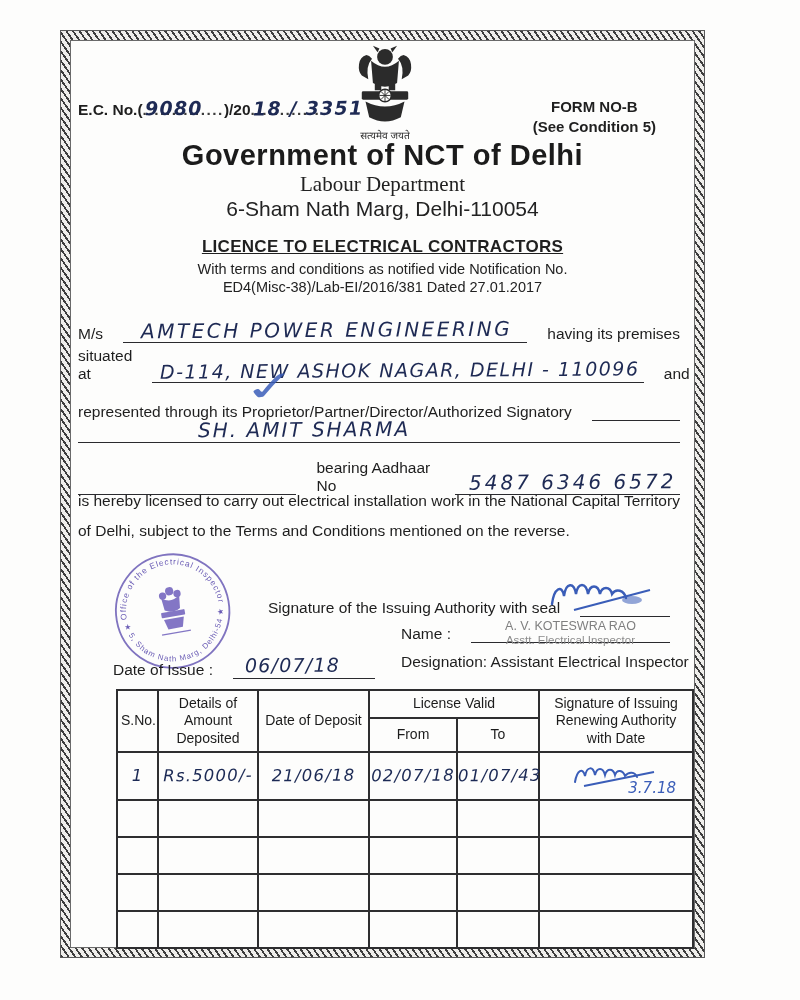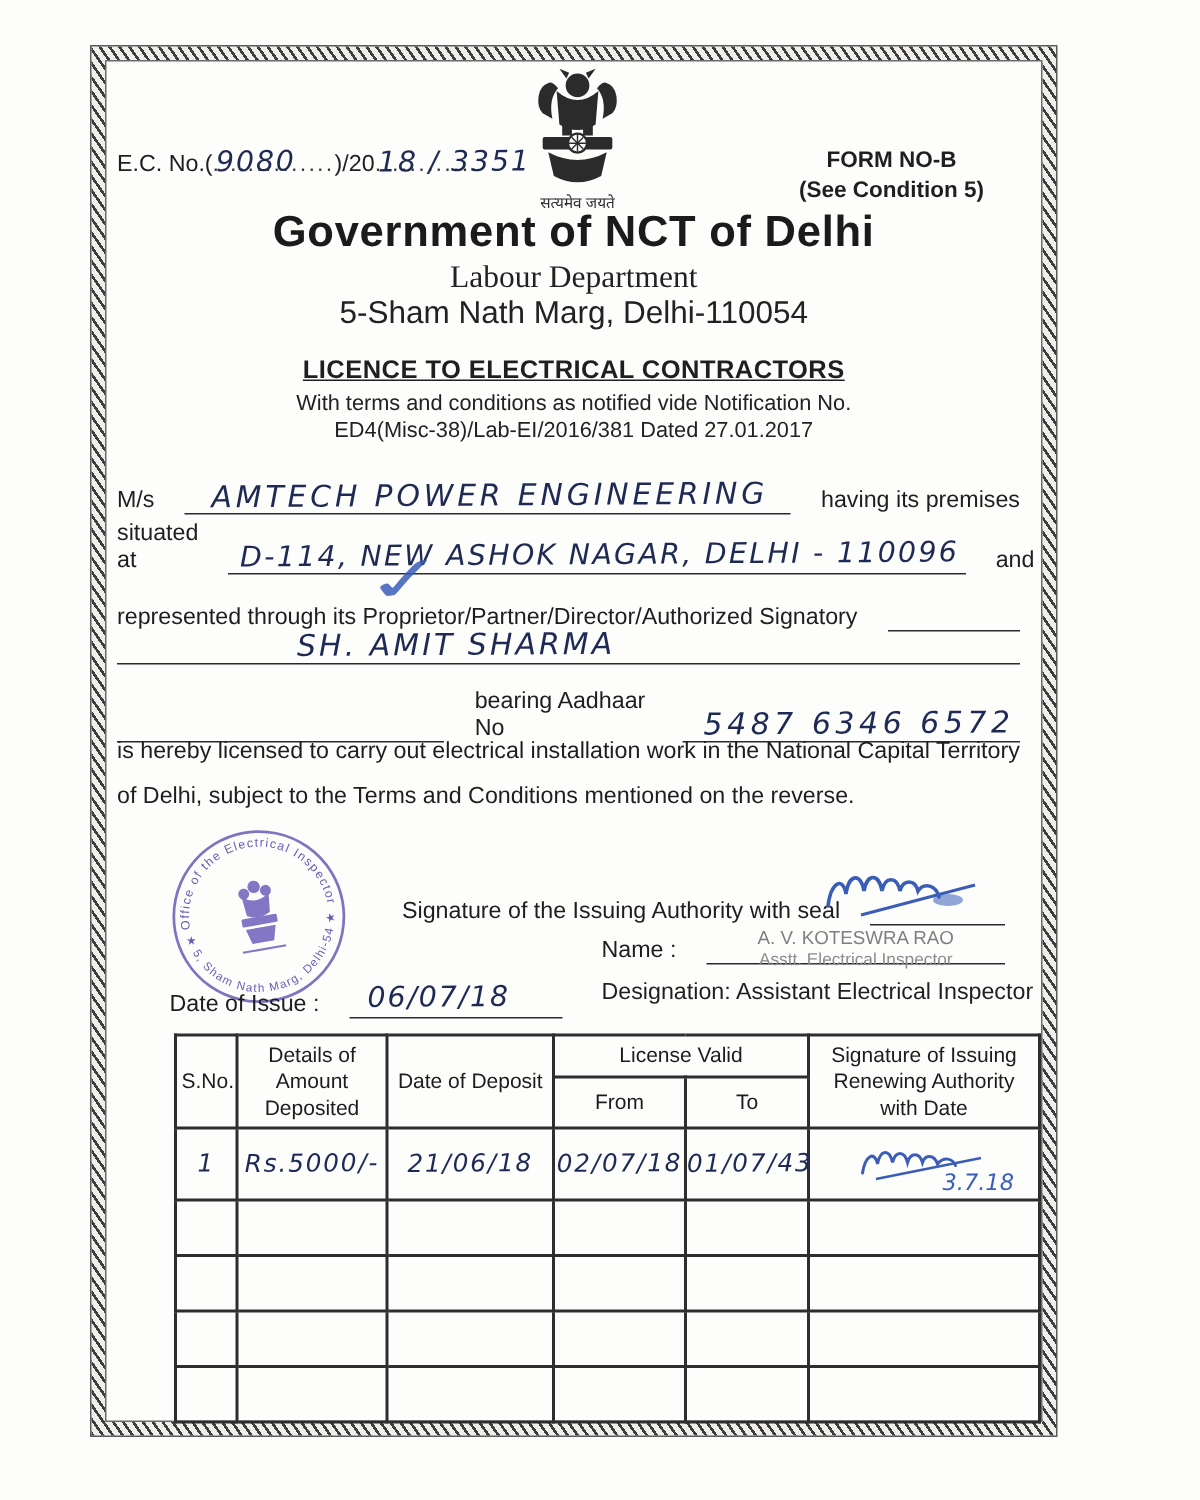--- a/index.html
+++ b/index.html
@@ -39,21 +39,21 @@
     transform:rotate(-.4deg);
   }
   .hw-company { font-size:20px; letter-spacing:2.5px; padding:0 4px 2px 18px; }
   .hw-addr { font-size:19px; letter-spacing:1.5px; padding:0 4px 2px 8px; }
   .hw-name { font-size:20px; letter-spacing:2px; padding:0 0 2px 120px; }
   .hw-aadhaar { font-size:20px; letter-spacing:3px; padding:0 4px 2px 14px; }
   .hw-date { font-size:19px; padding:0 4px 3px 12px;margin-top:23px; }
   .hw-cell { font-size:16.5px; color:#1c2a55; }
 
   
-  .ec-line { display:flex; align-items:flex-start; font-size:15.5px; }
+  .ec-line { display:flex; align-items:flex-start; font-size:15.5px;font-weight:bold; }
   .ow { position:relative; display:inline-block; }
   .ow .dots { color:#3c3c3c; letter-spacing:1.5px; }
   .ow .hwov { position:absolute; left:2px; bottom:1px; font-size:19px; }
 
   .check-mark {
     position:absolute; left:168px; top:-20px;
     font-size:38px; color:rgba(58,93,184,.85); font-weight:400;
     transform:rotate(-8deg) scaleX(1.7); transform-origin:left bottom;
   }
 
@@ -117,21 +117,21 @@
             <span class="ow"><span class="dots">............</span><span class="hwov hw">18 / 3351</span></span>
         </div>
 
         <div class="abs form-no" style="right:38px; top:56px;">
           <div>FORM NO-B</div>
           <div>(See Condition 5)</div>
         </div>
 
         <div class="abs center gov-title" style="top:98px;">Government of NCT of Delhi</div>
         <div class="abs center dept" style="top:131px;font-family:Liberation Serif, serif;">Labour Department</div>
-        <div class="abs center dept" style="top:156px;">5-Sham Nath Marg, Delhi-110054</div>
+        <div class="abs center dept" style="top:156px;">6-Sham Nath Marg, Delhi-110054</div>
 
         <div class="abs center lic-title" style="top:196px;">LICENCE TO ELECTRICAL CONTRACTORS</div>
         <div class="abs center note" style="top:220px;">With terms and conditions as notified vide Notification No.</div>
         <div class="abs center note" style="top:238px;">ED4(Misc-38)/Lab-EI/2016/381 Dated 27.01.2017</div>
 
         <div class="row" style="top:270px; height:32px;">
           <span>M/s</span>
           <span class="bl grow"><span class="hw hw-company" style="display:inline-block;">AMTECH POWER ENGINEERING</span></span>
           <span>having its premises</span>
         </div>

